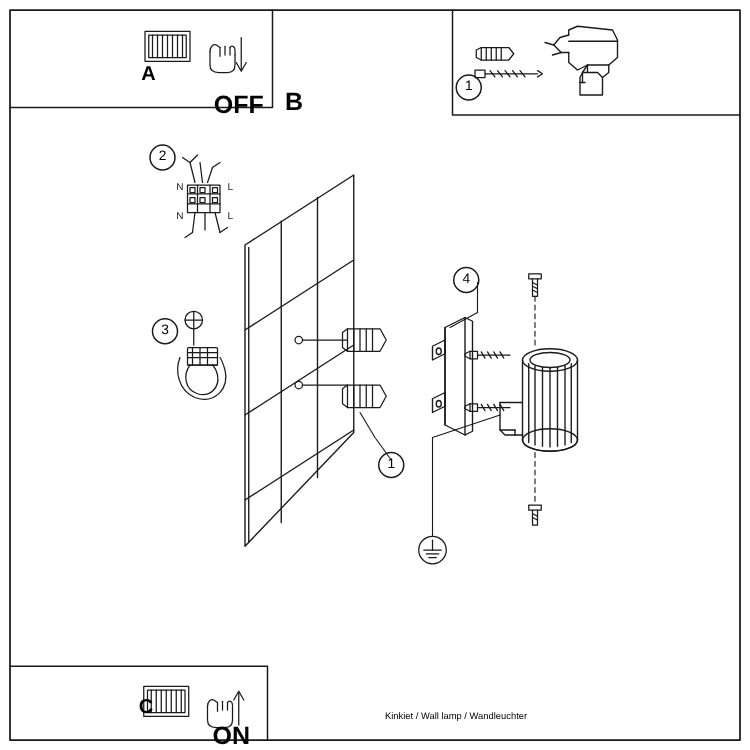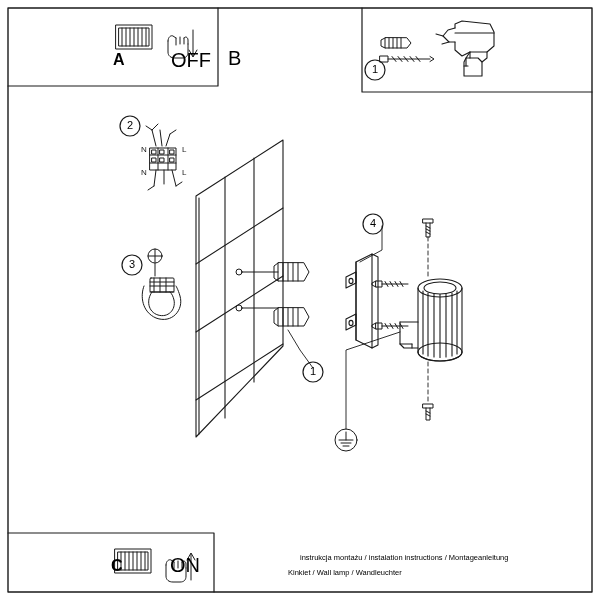--- a/index.html
+++ b/index.html
@@ -25,21 +25,22 @@
     height: 600px;
   }
   .lbl {
     position: absolute;
     color: #000000;
     white-space: nowrap;
     line-height: 1;
   }
   .lbl-big {
     font-size: 20px;
-    font-weight: normal;
+    font-weight: bold;
+    margin-top: 24px;
   }
   .lbl-med {
     font-size: 16px;
     font-weight: bold;
   }
   .lbl-circ {
     font-size: 11px;
   }
   .footer-text {
     position: absolute;
@@ -336,16 +337,15 @@
 
   <div class="lbl lbl-med" style="left:111px; top:558px;">C</div>
   <div class="lbl lbl-big" style="left:170px; top:555px;">ON</div>
 
   <div class="lbl lbl-circ" style="left:372px; top:64px;">1</div>
   <div class="lbl lbl-circ" style="left:127px; top:120px;">2</div>
   <div class="lbl lbl-circ" style="left:129px; top:259px;">3</div>
   <div class="lbl lbl-circ" style="left:310px; top:366px;">1</div>
   <div class="lbl lbl-circ" style="left:370px; top:218px;">4</div>
 
-  <div class="footer-text" style="left:300px; top:552px;">instrukcja montażu / instalation instructions / Montageanleitung</div>
-  <div class="footer-text" style="left:288px; top:567px;text-align:right;">Kinkiet / Wall lamp / Wandleuchter</div>
+  <div class="footer-text" style="left:308px; top:567px;text-align:right;">Kinkiet / Wall lamp / Wandleuchter</div>
 
 </div>
 
 </body></html>

